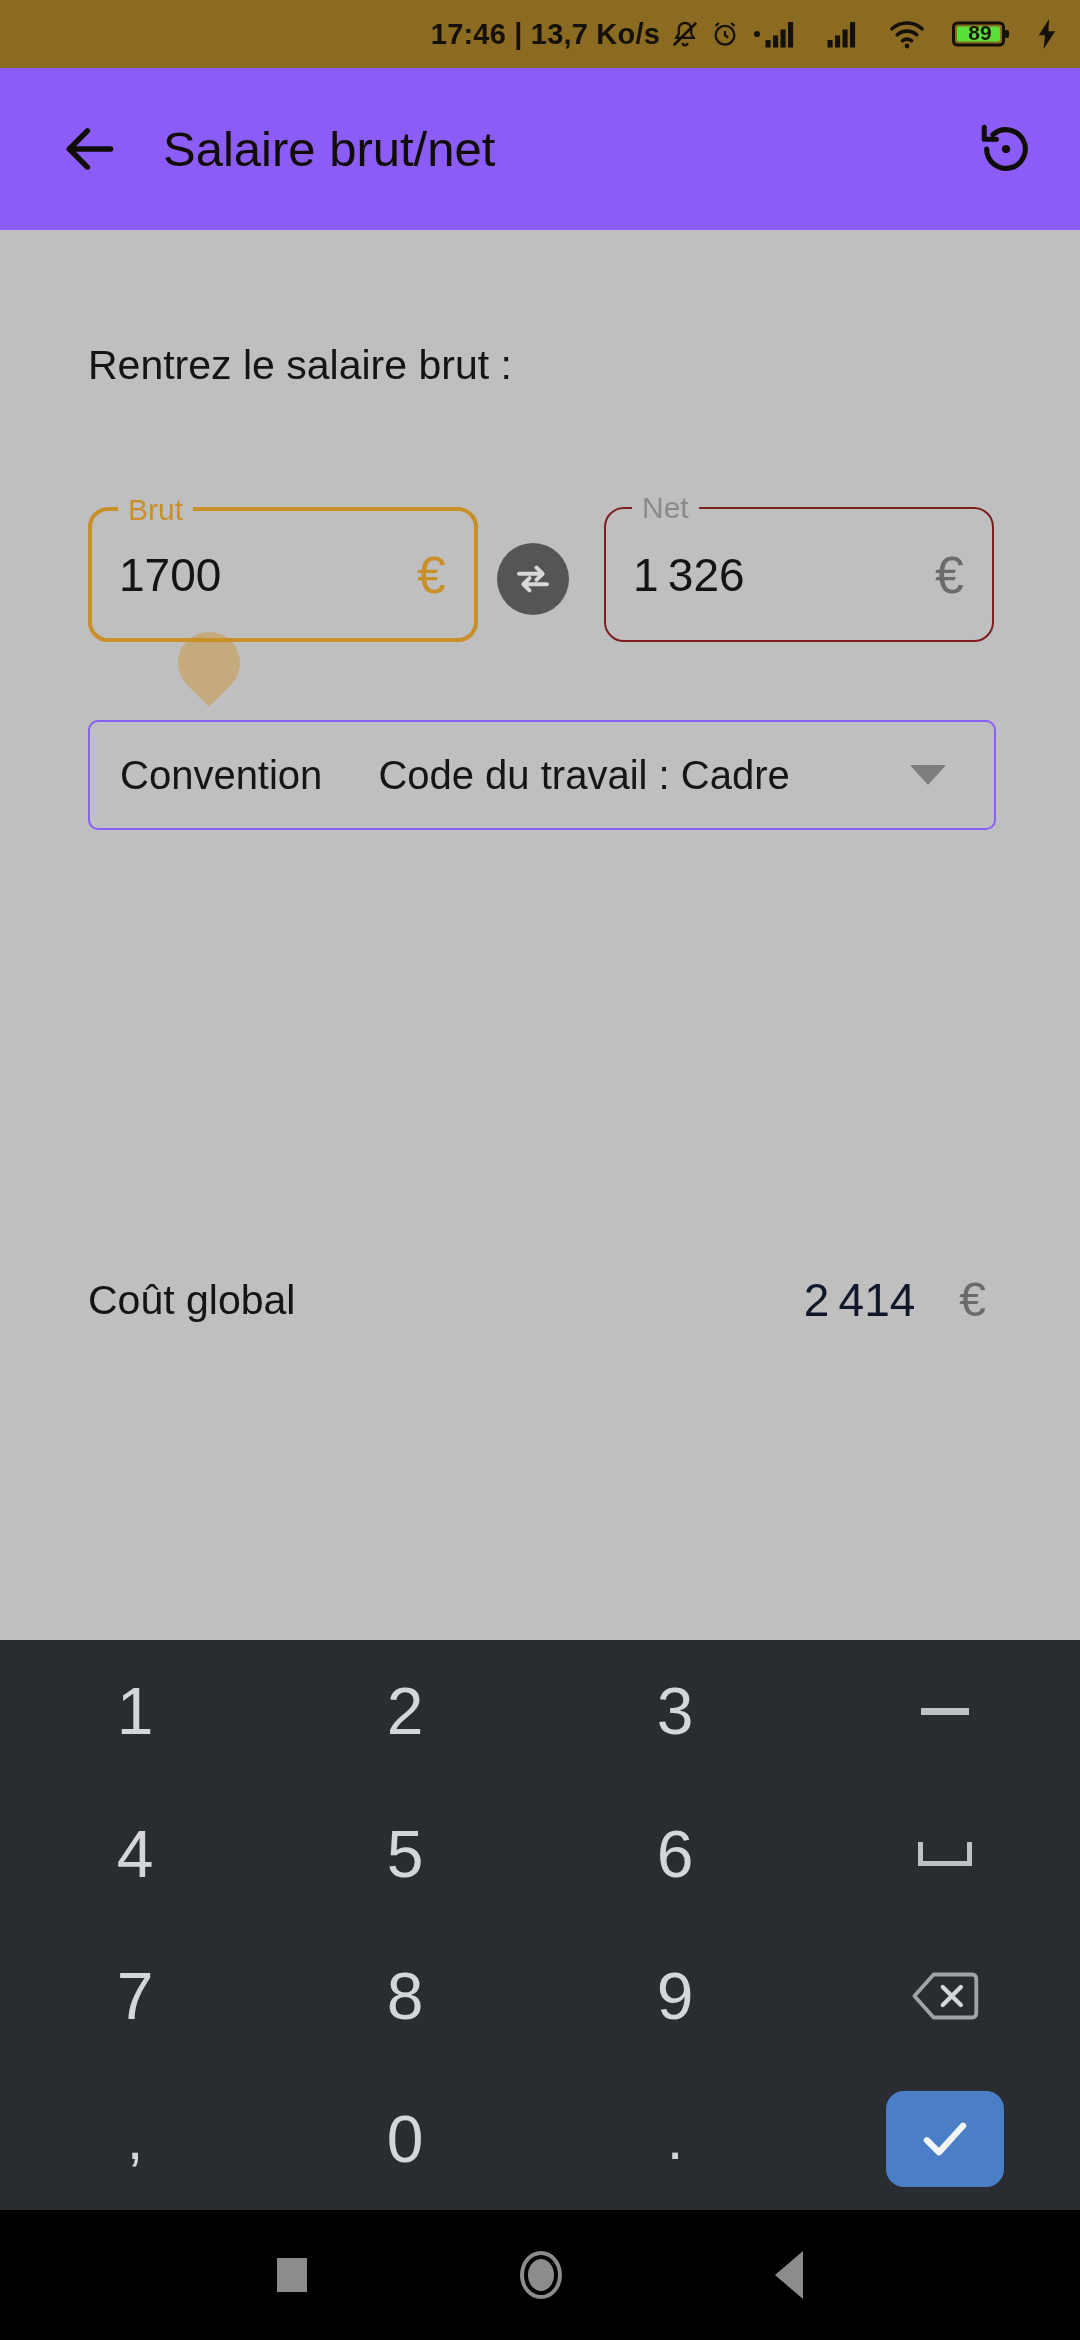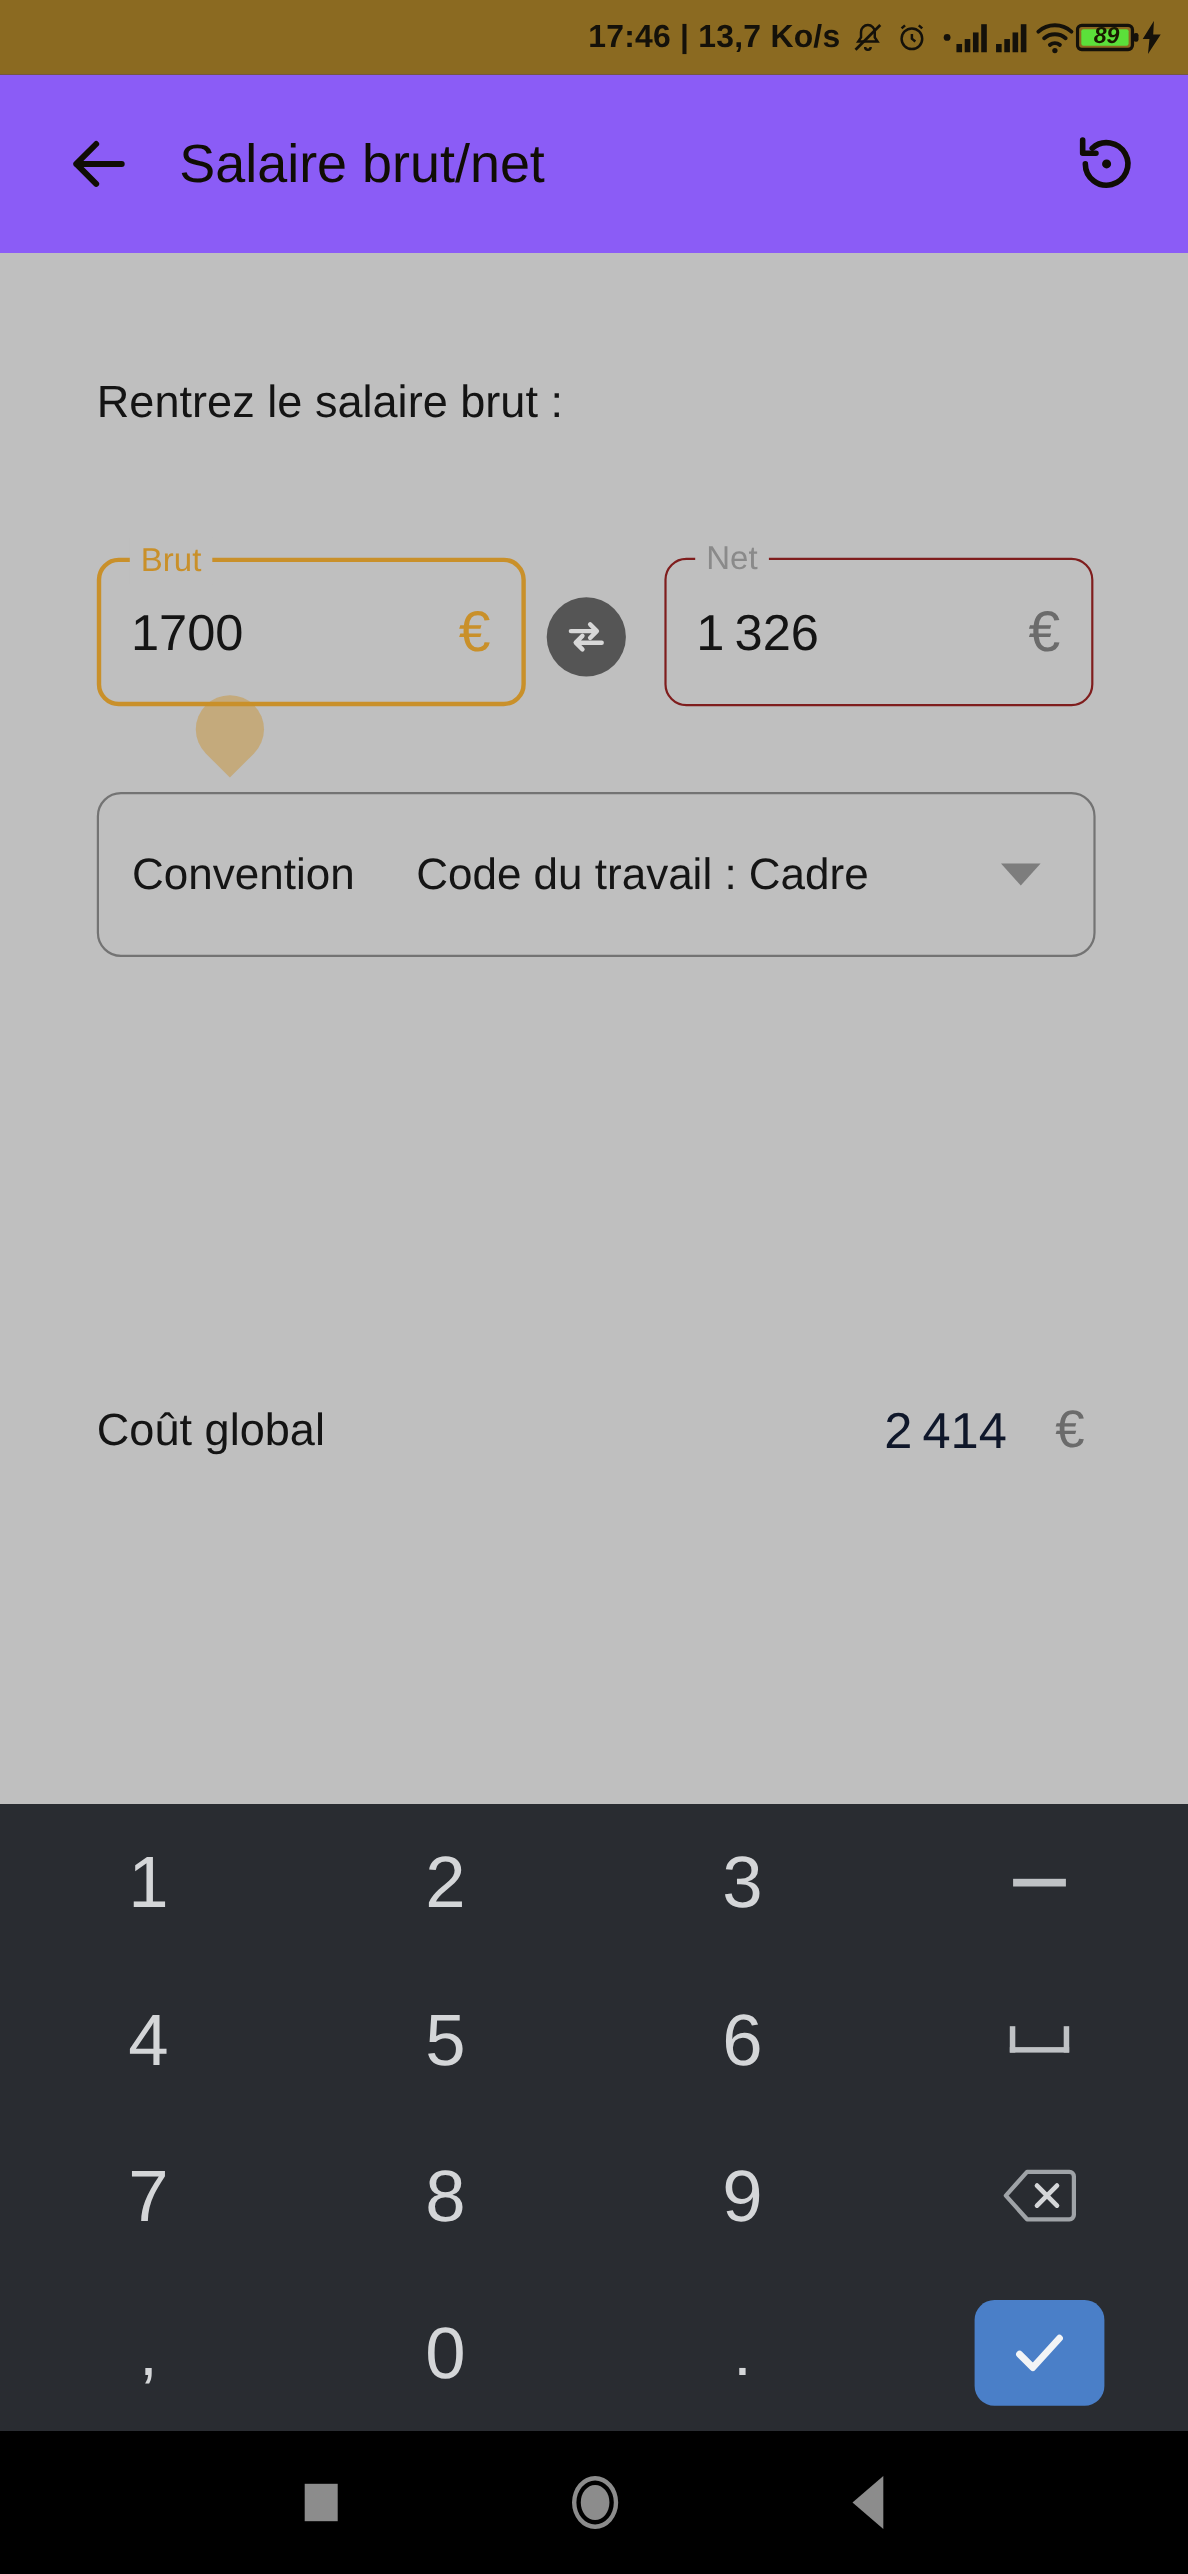--- a/index.html
+++ b/index.html
@@ -16,21 +16,21 @@
     position:absolute; top:0; left:0; width:1080px; height:68px;
     background:#8B6A21;
     display:flex; align-items:center; justify-content:flex-end;
     padding:0 22px 0 50px;
   }
   .status-left { display:flex; align-items:center; gap:10px; }
   .status-text {
     color:#14110a; font-size:29px; font-weight:bold;
     letter-spacing:0.2px; white-space:nowrap;
   }
-  .status-right { display:flex; align-items:center; gap:0;font-style:italic; }
+  .status-right { display:flex; align-items:center; gap:26px; }
   .status-icon { display:block; }
   .batt-wrap { position:relative; display:flex; align-items:center; }
   .batt-num {
     position:absolute; left:0; top:0; width:56px; height:28px;
     display:flex; align-items:center; justify-content:center;
     font-size:21px; font-weight:bold; color:#1a1a00;
   }
 
   
   .appbar {
@@ -98,22 +98,22 @@
     position:absolute; left:497px; top:58px;
     width:72px; height:72px; border-radius:50%;
     background:#555555;
     display:flex; align-items:center; justify-content:center;
     cursor:pointer;
   }
 
   
   .convention {
     position:absolute; top:490px; left:88px;
-    width:908px; height:150px;
-    border:2px solid #737373; border-radius:22px;
+    width:908px; height:110px;
+    border:2px solid #8b5cf6; border-radius:10px;
     display:flex; align-items:center; cursor:pointer;
   }
   .conv-label {
     margin-left:30px; font-size:40px; color:#151515; white-space:nowrap;
   }
   .conv-value {
     margin-left:56px; font-size:40px; color:#151515; white-space:nowrap;
   }
   .conv-arrow {
     margin-left:auto; margin-right:48px;

